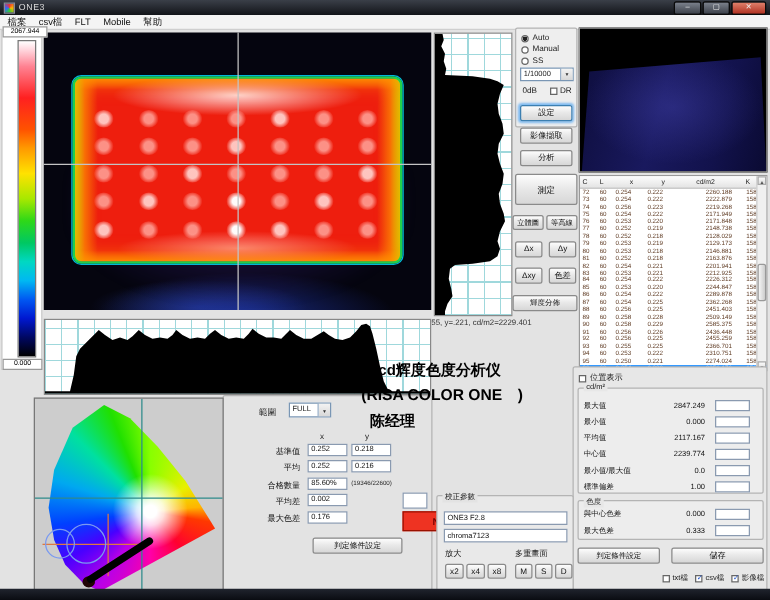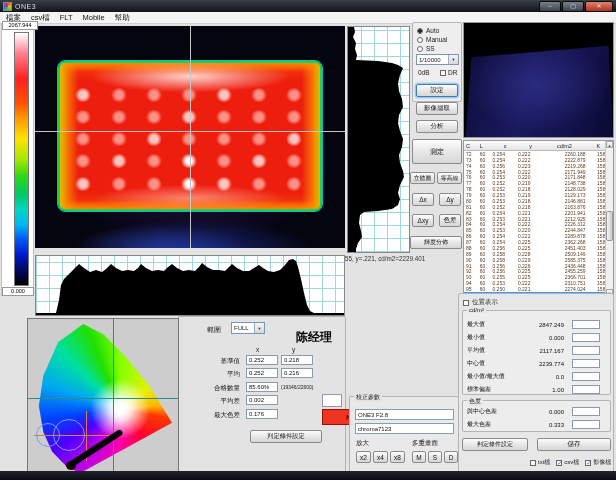--- a/index.html
+++ b/index.html
@@ -574,16 +574,18 @@
     <div class="cieline" style="left:85px;top:0;width:1px;height:157px;"></div>
     <div class="cieline" style="left:0;top:79px;width:152px;height:1px;"></div>
     <div class="cieline orange" style="left:6px;top:116px;width:86px;height:1px;"></div>
     <div class="cieline orange" style="left:58px;top:92px;width:1px;height:50px;"></div>
     <div class="ciecircle" style="left:25px;top:100px;width:30px;height:30px;"></div>
     <div class="ciecircle" style="left:8px;top:104px;width:22px;height:22px;"></div>
     <div class="streakblob"></div>
     <div class="streak"></div>
   </div>
 
+  <div class="wm" style="left:296px;top:288px;font-size:12px;">ccd辉度色度分析仪</div>
+  <div class="wm" style="left:289px;top:308px;font-size:12.5px;">(RISA COLOR ONE　)</div>
   <div class="wm" style="left:296px;top:329px;font-size:12px;">陈经理</div>
 
   <div class="abs frame-bottom"></div>
 </div>
 
 </body></html>

